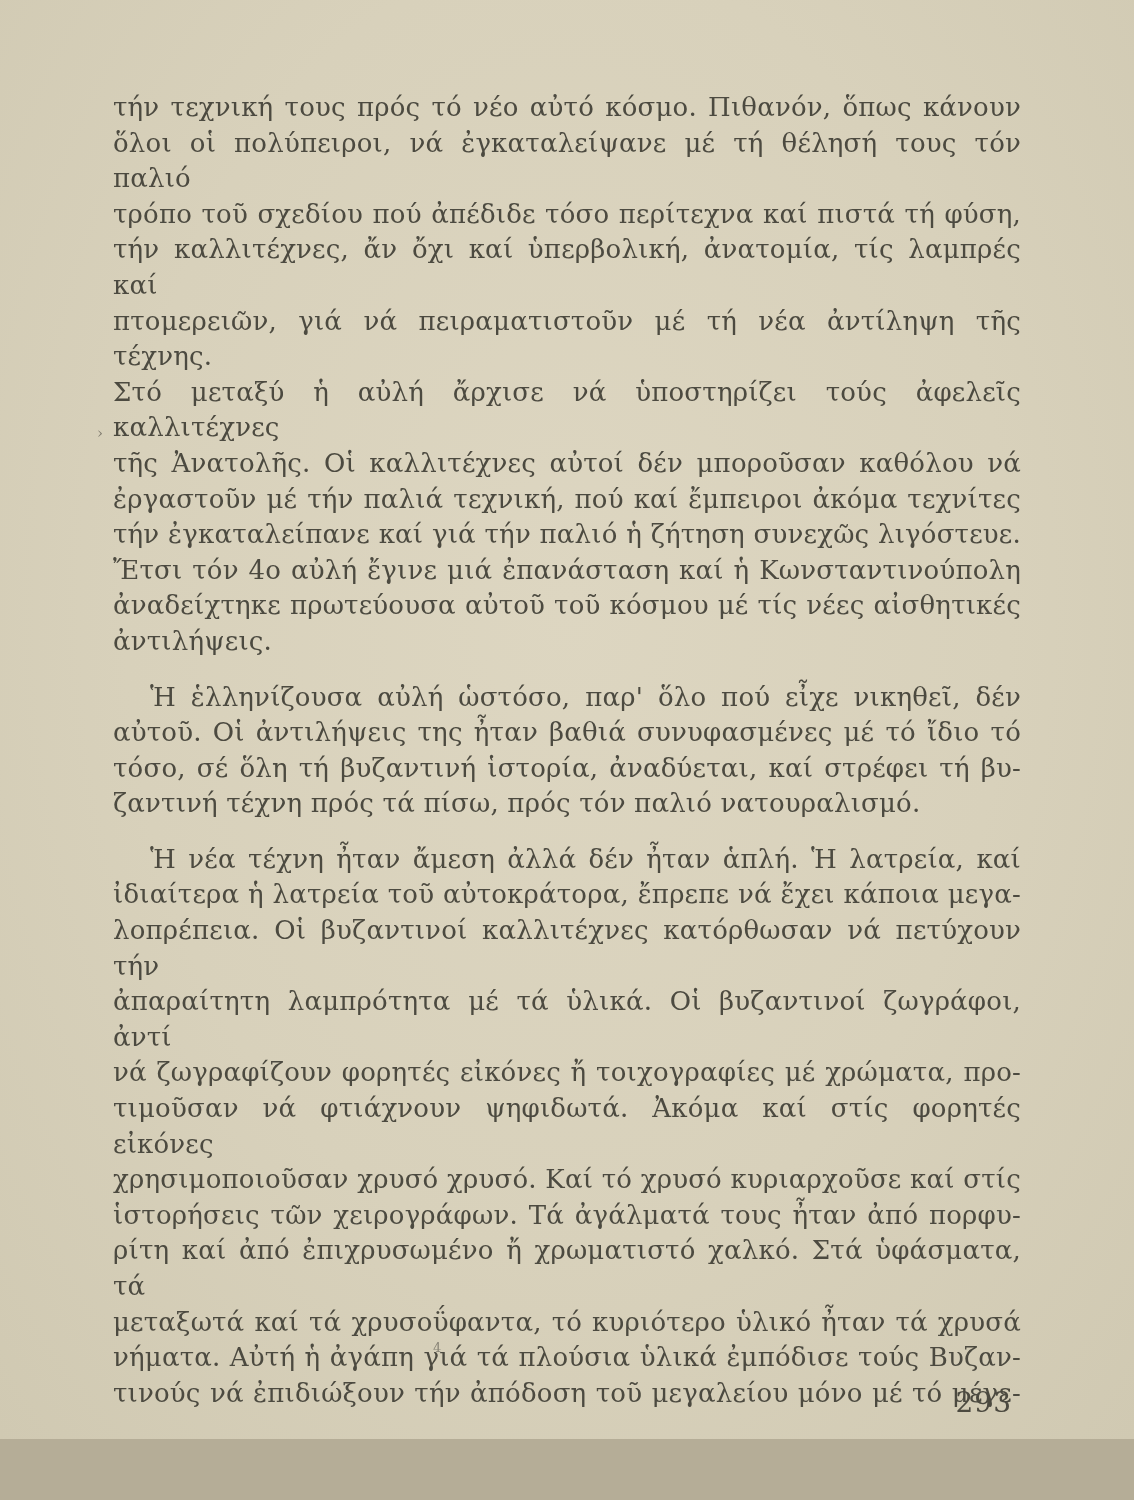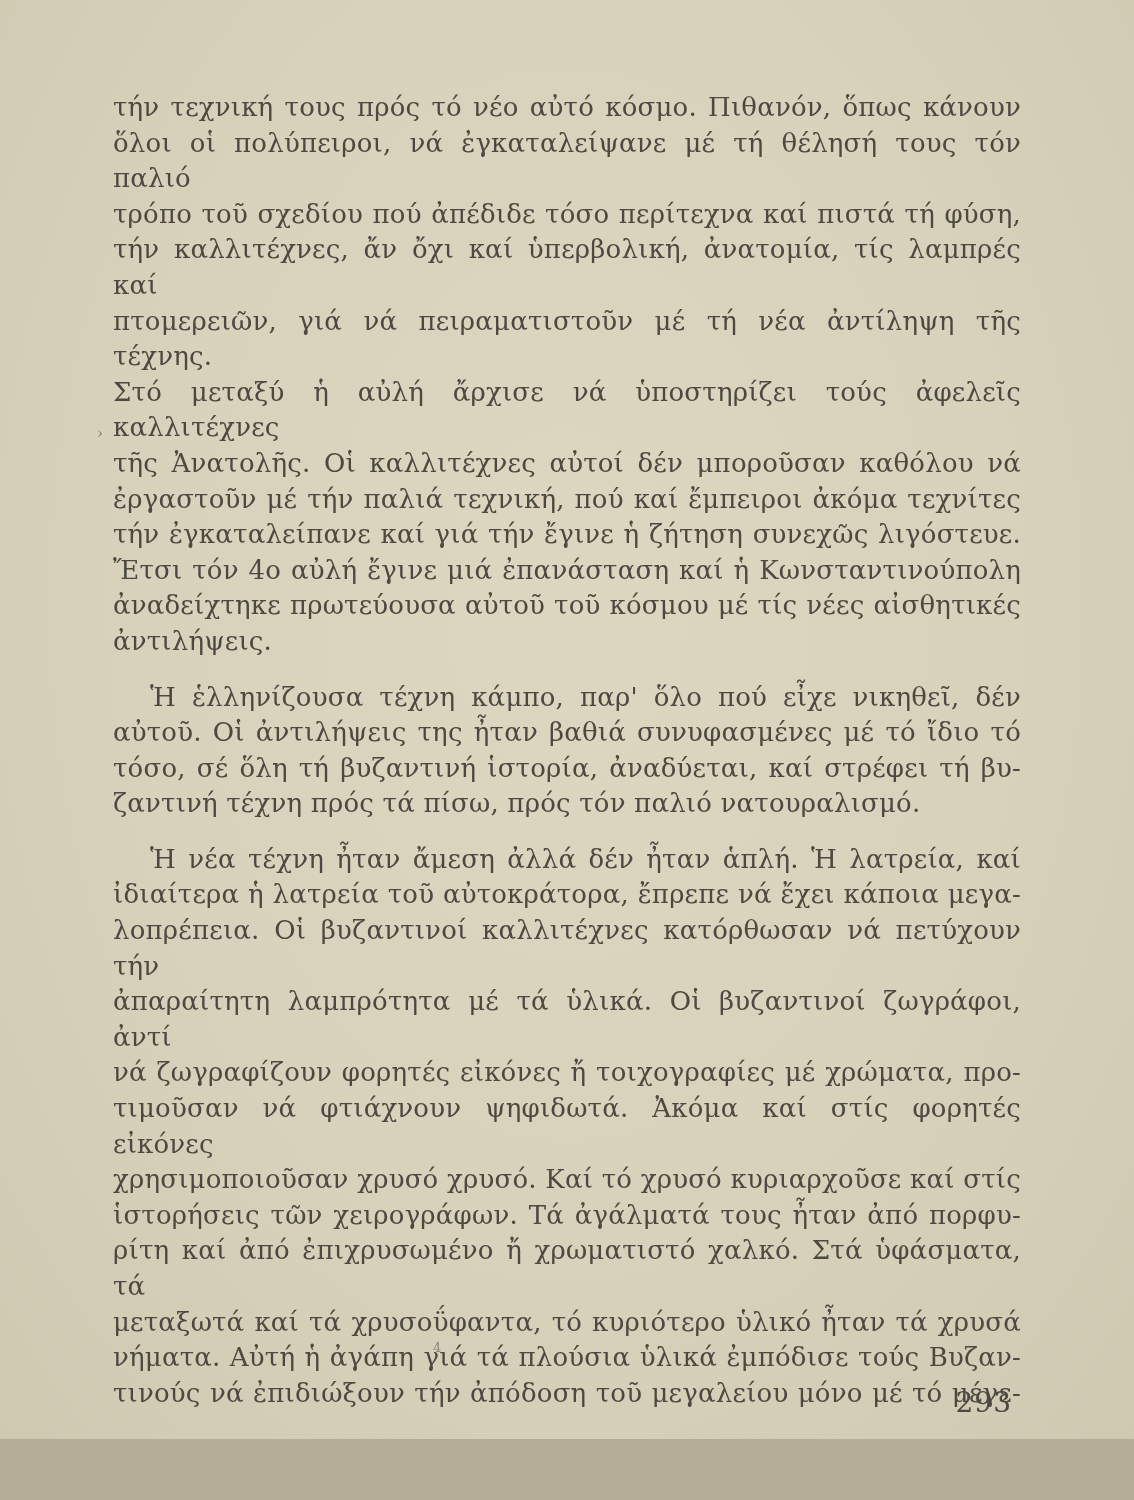--- a/index.html
+++ b/index.html
@@ -81,27 +81,27 @@
   <div class="text-block">
       <div class="paragraph">
         <div class="line">τήν τεχνική τους πρός τό νέο αὐτό κόσμο. Πιθανόν, ὅπως κάνουν</div>
         <div class="line">ὅλοι οἱ πολύπειροι, νά ἐγκαταλείψανε μέ τή θέλησή τους τόν παλιό</div>
         <div class="line">τρόπο τοῦ σχεδίου πού ἀπέδιδε τόσο περίτεχνα καί πιστά τή φύση,</div>
         <div class="line">τήν καλλιτέχνες, ἄν ὄχι καί ὑπερβολική, ἀνατομία, τίς λαμπρές καί</div>
         <div class="line">πτομερειῶν, γιά νά πειραματιστοῦν μέ τή νέα ἀντίληψη τῆς τέχνης.</div>
         <div class="line">Στό μεταξύ ἡ αὐλή ἄρχισε νά ὑποστηρίζει τούς ἀφελεῖς καλλιτέχνες</div>
         <div class="line">τῆς Ἀνατολῆς. Οἱ καλλιτέχνες αὐτοί δέν μποροῦσαν καθόλου νά</div>
         <div class="line">ἐργαστοῦν μέ τήν παλιά τεχνική, πού καί ἔμπειροι ἀκόμα τεχνίτες</div>
-        <div class="line">τήν ἐγκαταλείπανε καί γιά τήν ἔγινε ἡ ζήτηση συνεχῶς λιγόστευε.</div>
+        <div class="line">τήν ἐγκαταλείπανε καί γιά τήν παλιό ἡ ζήτηση συνεχῶς λιγόστευε.</div>
         <div class="line">Ἔτσι τόν 4ο αὐλή ἔγινε μιά ἐπανάσταση καί ἡ Κωνσταντινούπολη</div>
         <div class="line">ἀναδείχτηκε πρωτεύουσα αὐτοῦ τοῦ κόσμου μέ τίς νέες αἰσθητικές</div>
         <div class="line no-stretch">ἀντιλήψεις.</div>
       </div>
       <div class="paragraph indent">
-        <div class="line">Ἡ ἑλληνίζουσα τέχνη κάμπο, παρ' ὅλο πού εἶχε νικηθεῖ, δέν</div>
+        <div class="line">Ἡ ἑλληνίζουσα αὐλή ὡστόσο, παρ' ὅλο πού εἶχε νικηθεῖ, δέν</div>
         <div class="line">αὐτοῦ. Οἱ ἀντιλήψεις της ἦταν βαθιά συνυφασμένες μέ τό ἴδιο τό</div>
         <div class="line">τόσο, σέ ὅλη τή βυζαντινή ἱστορία, ἀναδύεται, καί στρέφει τή βυ-</div>
         <div class="line no-stretch">ζαντινή τέχνη πρός τά πίσω, πρός τόν παλιό νατουραλισμό.</div>
       </div>
       <div class="paragraph indent">
         <div class="line">Ἡ νέα τέχνη ἦταν ἄμεση ἀλλά δέν ἦταν ἁπλή. Ἡ λατρεία, καί</div>
         <div class="line">ἰδιαίτερα ἡ λατρεία τοῦ αὐτοκράτορα, ἔπρεπε νά ἔχει κάποια μεγα-</div>
         <div class="line">λοπρέπεια. Οἱ βυζαντινοί καλλιτέχνες κατόρθωσαν νά πετύχουν τήν</div>
         <div class="line">ἀπαραίτητη λαμπρότητα μέ τά ὑλικά. Οἱ βυζαντινοί ζωγράφοι, ἀντί</div>
         <div class="line">νά ζωγραφίζουν φορητές εἰκόνες ἤ τοιχογραφίες μέ χρώματα, προ-</div>

